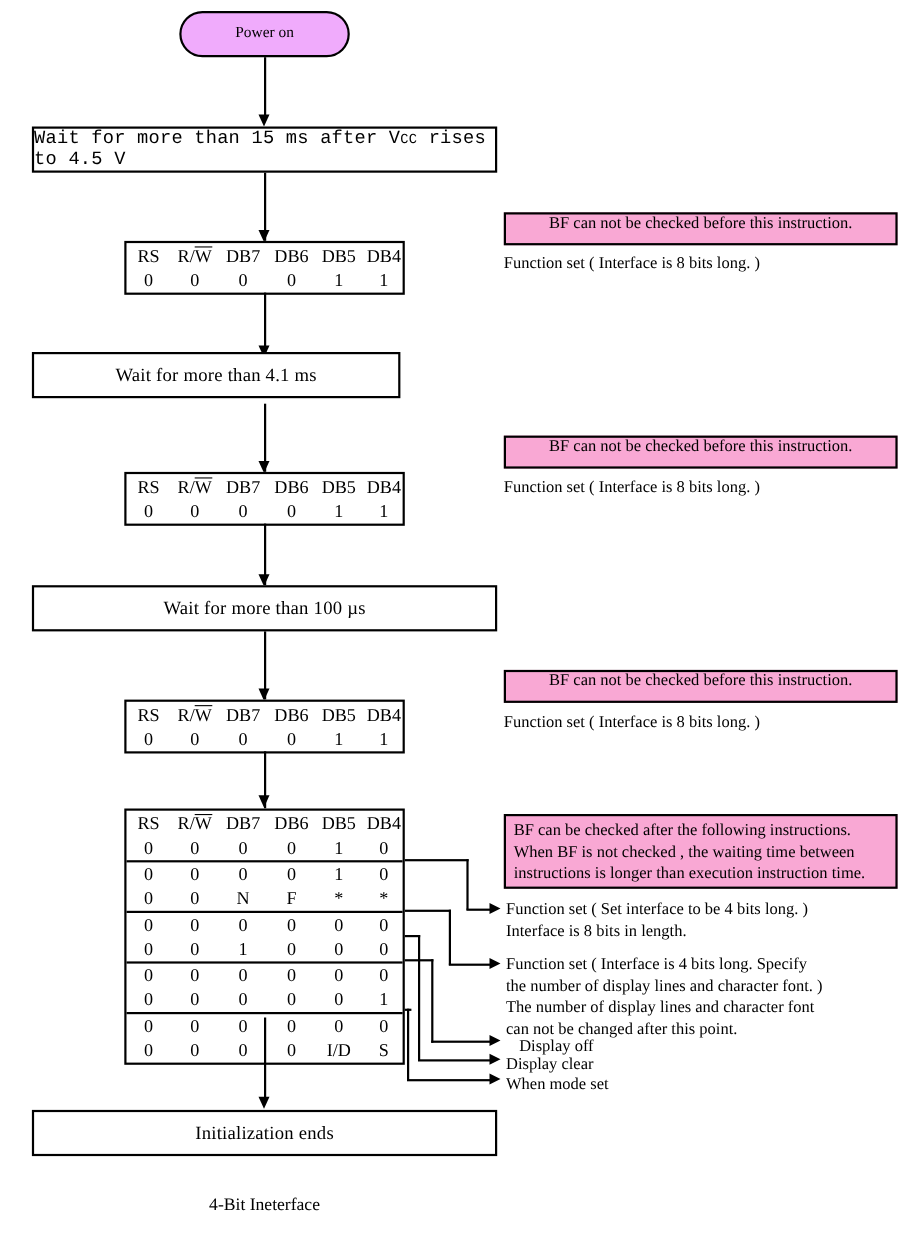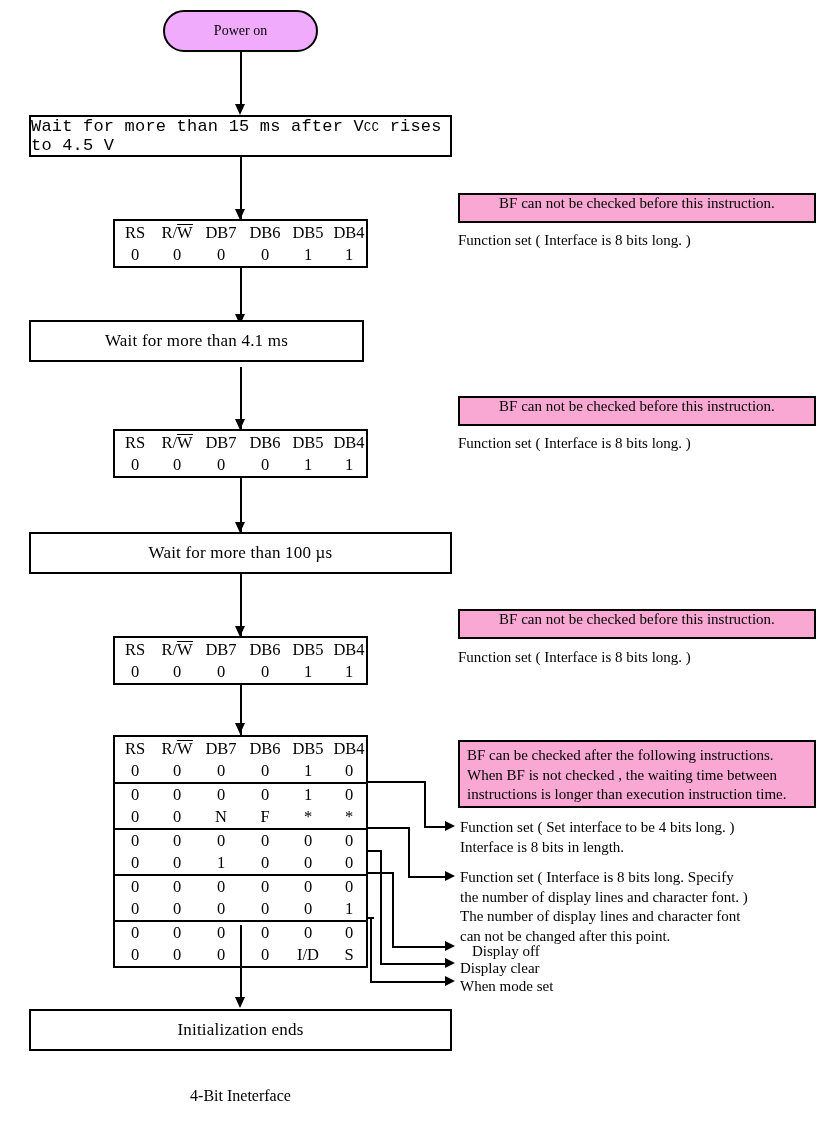--- a/index.html
+++ b/index.html
@@ -328,21 +328,21 @@
 
   <div class="abs notebox multiline" style="left:458px; top:740px; width:358px; height:68px;">
     <span class="plaintext">BF can  be checked after the following instructions.
 When BF is not checked , the waiting time between
 instructions is longer than execution instruction time.</span>
   </div>
 
   <div class="abs plaintext" style="left:460px; top:818px; width:365px;">Function set ( Set interface to be 4 bits long. )
 Interface is 8 bits in length.</div>
 
-  <div class="abs plaintext" style="left:460px; top:868px; width:365px;">Function set ( Interface is 8 bits long. Specify
+  <div class="abs plaintext" style="left:460px; top:868px; width:365px;">Function set ( Interface is 4 bits long. Specify
 the number of display lines and   character font. )
 The number of display lines and character font
 can not be changed after this point.</div>
 
   <div class="abs plaintext" style="left:460px; top:942px; width:365px;margin-left:12px;">Display off</div>
   <div class="abs plaintext" style="left:460px; top:959px; width:365px;">Display clear</div>
   <div class="abs plaintext" style="left:460px; top:977px; width:365px;">When mode set</div>
 
   <div class="abs hline" style="left:368px; top:781px; width:58px;"></div>
   <div class="abs vline" style="left:424px; top:781px; height:46px;"></div>

